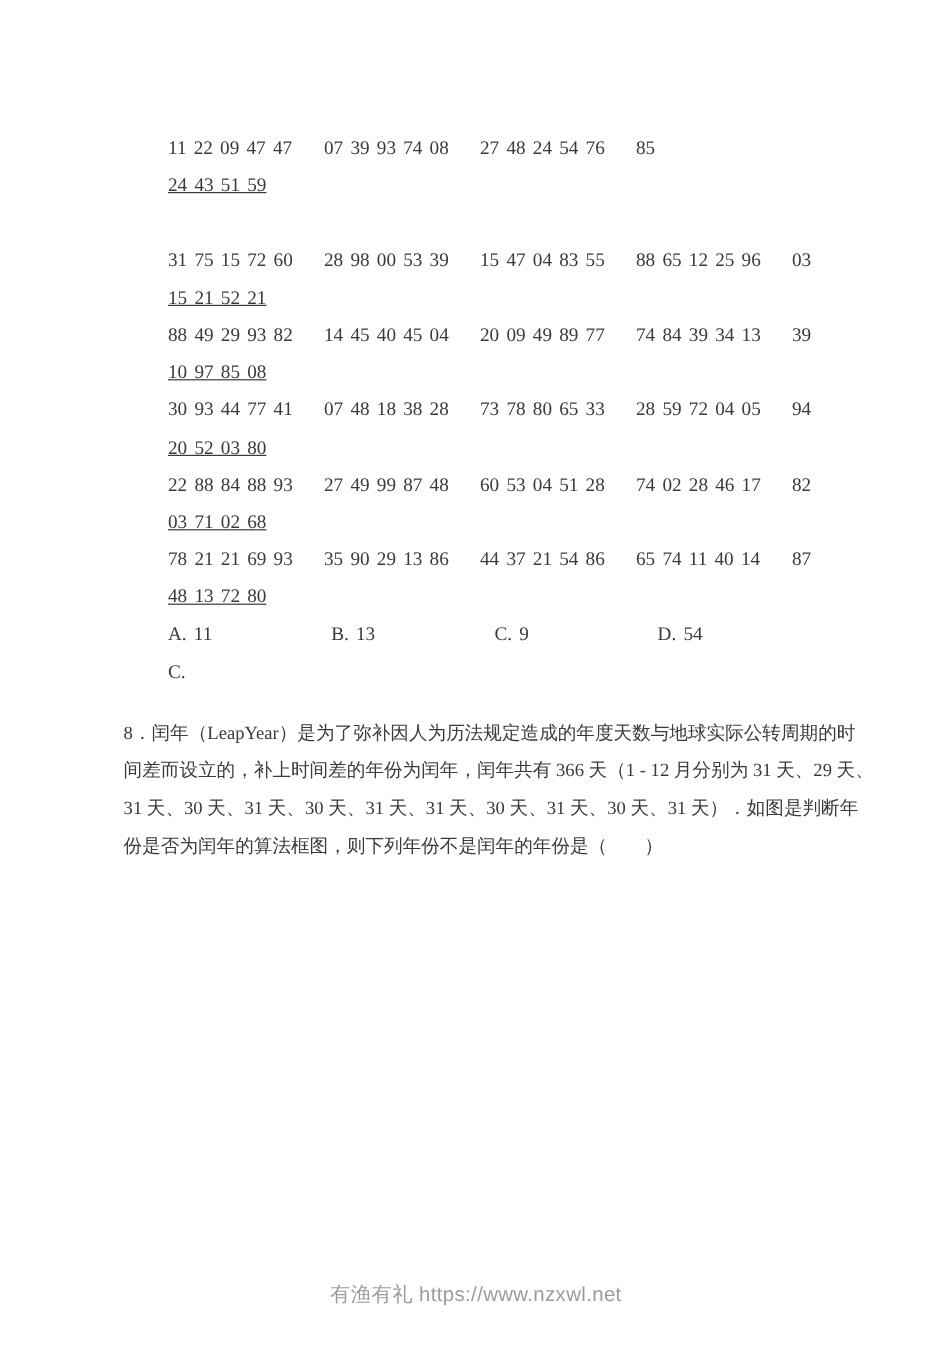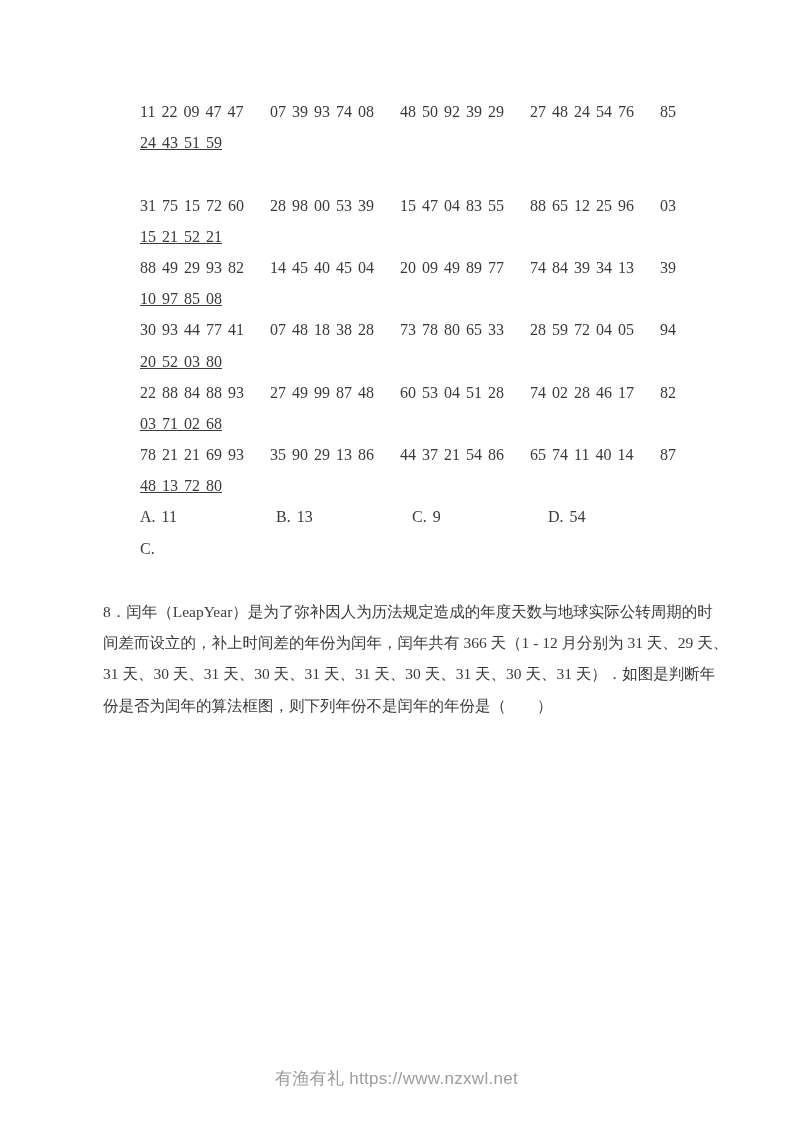--- a/index.html
+++ b/index.html
@@ -12,21 +12,21 @@
     width: 793px;
     height: 1122px;
     background: #ffffff;
     overflow: hidden;
     font-family: "Liberation Serif", "DejaVu Serif", serif;
     color: #3a3a3a;
   }
   .content {
     position: absolute;
     left: 140px;
-    top: 96px;
+    top: 108px;
     width: 560px;
     font-size: 16px;
   }
   .line {
     height: 31.2px;
     line-height: 31.2px;
     white-space: pre;
   }
   .row-l1 {
     display: flex;
@@ -83,21 +83,20 @@
 </head>
 <body>
 
 <div class="page">
 
   <div class="content">
 
     <div class="line row-l1">
       <span class="grp">11 22 09 47 47</span>
       <span class="grp">07 39 93 74 08</span>
-      <span class="grp">48 50 92 39 29</span>
       <span class="grp">27 48 24 54 76</span>
       <span class="tail">85</span>
     </div>
     <div class="line row-wrap">24 43 51 59</div>
 
     <div class="line"></div>
 
     <div class="line row-l1">
       <span class="grp">31 75 15 72 60</span>
       <span class="grp">28 98 00 53 39</span>

